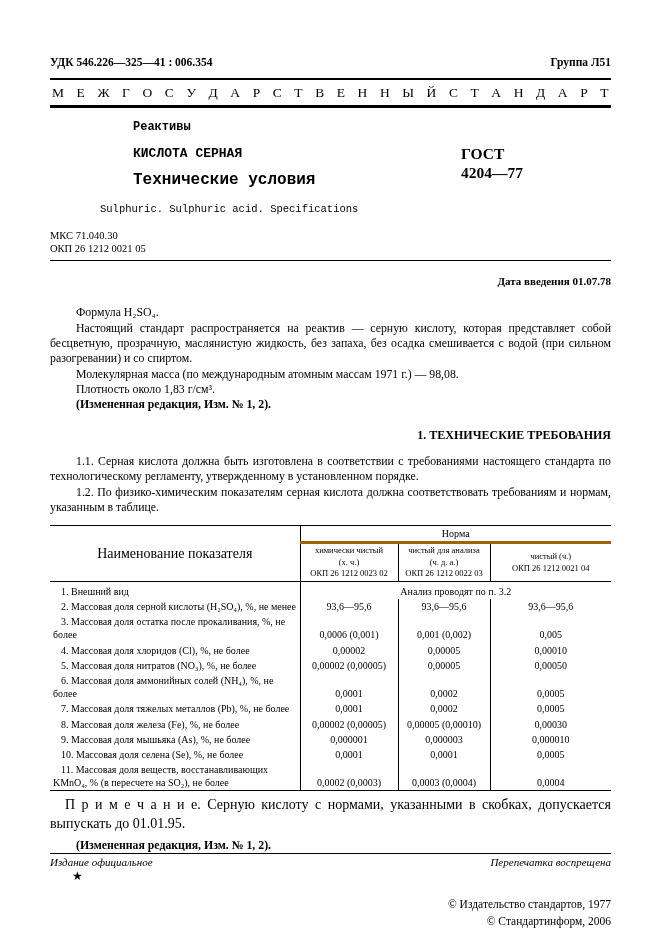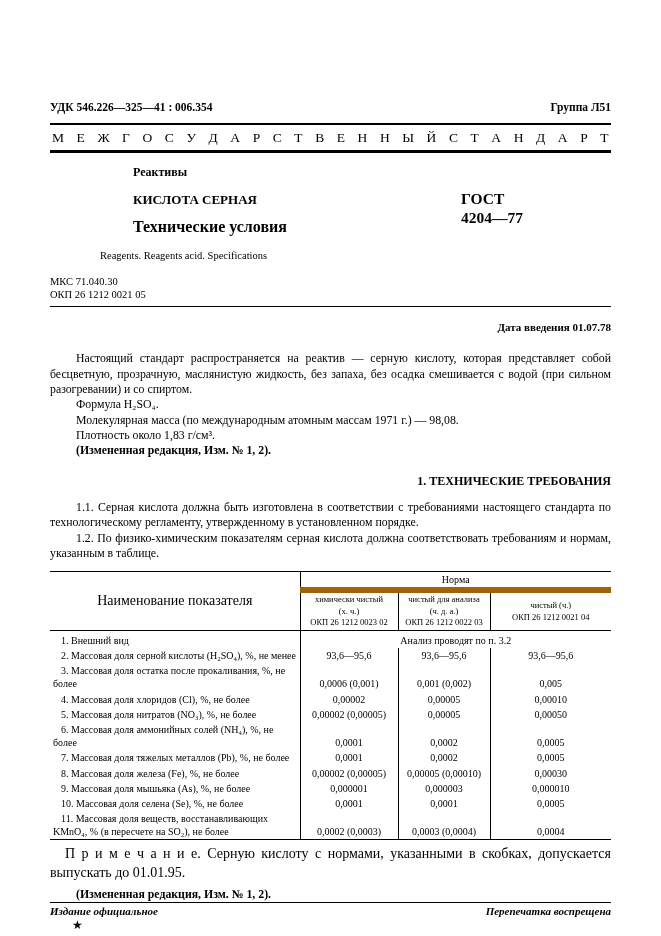--- a/index.html
+++ b/index.html
@@ -5,101 +5,101 @@
   * { box-sizing: border-box; }
   html, body { margin: 0; padding: 0; background: #ffffff; }
   .page {
     width: 661px; height: 936px;
     background: #ffffff; color: #000;
     font-family: "Liberation Serif", serif;
     padding: 56px 50px 56px 50px;
     display: flex; flex-direction: column;
     overflow: hidden;
   }
-  .topline { display: flex; justify-content: space-between; font-weight: bold; font-size: 11.5px; margin-top: 45px; }
+  .topline { display: flex; justify-content: space-between; font-weight: bold; font-size: 11.5px; }
   .banner {
     margin-top: 10px;
     border-top: 2px solid #000;
     border-bottom: 3.5px solid #000;
     padding: 5px 2px 4px 2px;
     font-weight: normal; font-size: 13.5px;
     letter-spacing: 0.5px;
     text-align: justify; text-align-last: justify;
   }
   .title-block { display: flex; margin-top: 12px; }
-  .title-left { flex: 1; padding-left: 83px; }
+  .title-left { flex: 1; padding-left: 83px; font-family: Liberation Mono, monospace; }
   .subject { font-weight: bold; font-size: 12px; }
   .doc-title { font-weight: bold; font-size: 13px; margin-top: 12px; }
   .doc-subtitle { font-weight: bold; font-size: 16px; margin-top: 10px; }
   .title-en { font-size: 10.5px; margin-top: 14px; margin-left: -33px; }
   .gost-box { width: 150px; text-align: left; font-weight: bold; font-size: 15.5px; margin-top: 24px; line-height: 1.25; }
   .codes { font-size: 10.5px; margin-top: 14px; line-height: 1.25; }
   .rule { border: none; border-top: 1.5px solid #000; margin: 5px 0 0 0; }
   .intro-date { text-align: right; font-weight: bold; font-size: 11px; margin-top: 14px; }
   .content { margin-top: 18px; font-size: 11.8px; line-height: 1.3; text-align: justify; }
   .content p { margin: 0; text-indent: 26px; }
   .content p.bold { font-weight: bold; }
   .section-title { text-align: right; font-weight: bold; font-size: 12px; margin: 15px 0 11px 0; }
   table.req { width: 100%; border-collapse: collapse; table-layout: fixed; margin-top: 10px; font-size: 10px; border-top: 1.5px solid #000; border-bottom: 1px solid #000; }
   table.req th, table.req td { padding: 1px 3px; }
   thead th { font-weight: normal; text-align: center; vertical-align: middle; }
   th.name-head { font-size: 14px; border-bottom: 1px solid #000; }
-  th.norma-cell { border-left: 1px solid #000; border-bottom: 6px solid #a16207; font-size: 10px; padding: 2px 0; }
+  th.norma-cell { border-left: 1px solid #000; border-bottom: 3px solid #a16207; font-size: 10px; padding: 2px 0; }
   th.grade-cell { border-left: 1px solid #000; border-bottom: 1px solid #000; font-size: 8.5px; line-height: 1.35; white-space: pre-line; padding: 3px 2px 4px 2px; }
   td.name { text-align: left; text-indent: 8px; line-height: 1.32; vertical-align: bottom; padding-left: 1px; }
   td.val { text-align: center; border-left: 1px solid #000; vertical-align: bottom; line-height: 1.32; }
   tbody tr:first-child td { padding-top: 3px; }
   .table-note { font-size: 14px; margin-top: 5px; text-indent: 15px; text-align: justify; }
   .amended { font-weight: bold; font-size: 11.8px; text-indent: 26px; margin-top: 5px; }
   .footer { margin-top: auto; }
   .footer-rule { border: none; border-top: 1.5px solid #000; margin: 0; }
-  .footer-row { display: flex; justify-content: space-between; font-size: 11px; font-weight: bold; font-style: italic; margin-top: 2px; gap: 36px; }
+  .footer-row { display: flex; justify-content: space-between; font-size: 11px; font-weight: normal; font-style: italic; margin-top: 2px; gap: 36px; }
   .star { font-size: 12px; margin-left: 22px; margin-top: 1px; }
   .copyrights { text-align: right; font-size: 11.5px; margin-top: 12px; line-height: 1.45; }
 </style>
 </head>
 <body>
 
 <div class="page">
 
   <div class="topline">
     <span>УДК 546.226—325—41 : 006.354</span>
     <span>Группа Л51</span>
   </div>
 
   <div class="banner">М Е Ж Г О С У Д А Р С Т В Е Н Н Ы Й С Т А Н Д А Р Т</div>
 
   <div class="title-block">
     <div class="title-left">
       <div class="subject">Реактивы</div>
       <div class="doc-title">КИСЛОТА СЕРНАЯ</div>
       <div class="doc-subtitle">Технические условия</div>
-      <div class="title-en">Reagents. Reagents acid. Specifications</div>
+      <div class="title-en">Sulphuric. Sulphuric acid. Specifications</div>
     </div>
     <div class="gost-box">
       <div>ГОСТ</div>
       <div>4204—77</div>
     </div>
   </div>
 
   <div class="codes">
     <div>МКС 71.040.30</div>
     <div>ОКП 26 1212 0021 05</div>
   </div>
 
   <hr class="rule">
 
   <div class="intro-date">
     <span>Дата введения</span>
     <span>01.07.78</span>
   </div>
 
   <div class="content">
+    <p>Формула H₂SO₄.</p>
     <p>Настоящий стандарт распространяется на реактив — серную кислоту, которая представляет собой бесцветную, прозрачную, маслянистую жидкость, без запаха, без осадка смешивается с водой (при сильном разогревании) и со спиртом.</p>
-    <p>Формула H₂SO₄.</p>
     <p>Молекулярная масса (по международным атомным массам 1971 г.) — 98,08.</p>
     <p>Плотность около 1,83 г/см³.</p>
     <p class="bold">(Измененная редакция, Изм. № 1, 2).</p>
 
     <div class="section-title">1. ТЕХНИЧЕСКИЕ ТРЕБОВАНИЯ</div>
 
     <p>1.1. Серная кислота должна быть изготовлена в соответствии с требованиями настоящего стандарта по технологическому регламенту, утвержденному в установленном порядке.</p>
     <p>1.2. По физико-химическим показателям серная кислота должна соответствовать требованиям и нормам, указанным в таблице.</p>
 
     <table class="req">

